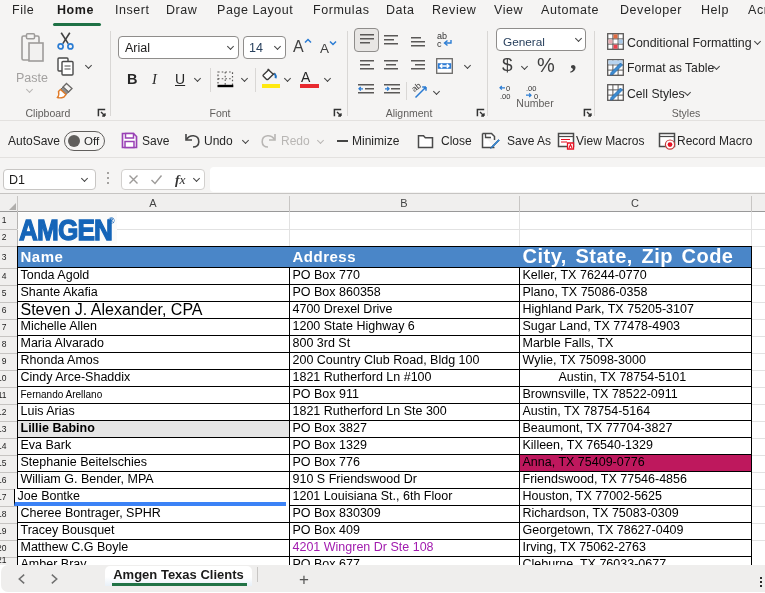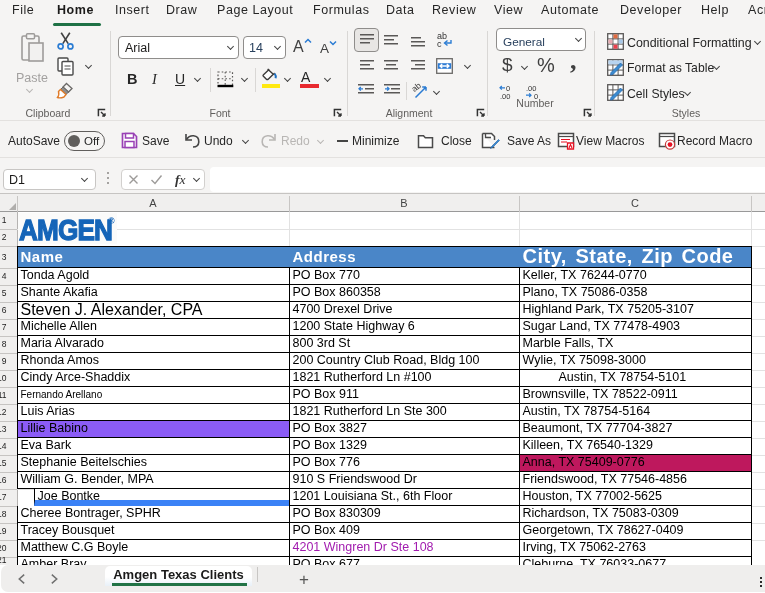--- a/index.html
+++ b/index.html
@@ -437,21 +437,21 @@
   </div>
 <div class="ab" style="left:17px;top:404px;width:272px;height:17px;background:#fff;border-left:1px solid #000;border-bottom:1px solid #000;">
     <div style="padding-left:2.5px;font-size:12.5px;line-height:17px;color:#000;margin-top:-1px;white-space:nowrap;overflow:hidden">Luis Arias</div>
   </div>
 <div class="ab" style="left:289px;top:404px;width:230px;height:17px;background:#fff;border-left:1px solid #000;border-bottom:1px solid #000;">
     <div style="padding-left:2.5px;font-size:12.5px;line-height:17px;color:#000;margin-top:-1px;white-space:nowrap;overflow:hidden">1821 Rutherford Ln Ste 300</div>
   </div>
 <div class="ab" style="left:519px;top:404px;width:232px;height:17px;background:#fff;border-left:1px solid #000;border-bottom:1px solid #000;">
     <div style="padding-left:2.5px;font-size:12.5px;line-height:17px;color:#000;margin-top:-1px;white-space:nowrap;overflow:hidden">Austin, TX 78754-5164</div>
   </div>
-<div class="ab" style="left:17px;top:421px;width:272px;height:17px;background:#8b5cf6;border-left:1px solid #000;border-bottom:1px solid #000;">
+<div class="ab" style="left:17px;top:421px;width:272px;height:17px;background:#e5e5e5;border-left:1px solid #000;border-bottom:1px solid #000;font-weight:bold;">
     <div style="padding-left:2.5px;font-size:12.5px;line-height:17px;color:#000;margin-top:-1px;white-space:nowrap;overflow:hidden">Lillie Babino</div>
   </div>
 <div class="ab" style="left:289px;top:421px;width:230px;height:17px;background:#fff;border-left:1px solid #000;border-bottom:1px solid #000;">
     <div style="padding-left:2.5px;font-size:12.5px;line-height:17px;color:#000;margin-top:-1px;white-space:nowrap;overflow:hidden">PO Box 3827</div>
   </div>
 <div class="ab" style="left:519px;top:421px;width:232px;height:17px;background:#fff;border-left:1px solid #000;border-bottom:1px solid #000;">
     <div style="padding-left:2.5px;font-size:12.5px;line-height:17px;color:#000;margin-top:-1px;white-space:nowrap;overflow:hidden">Beaumont, TX 77704-3827</div>
   </div>
 <div class="ab" style="left:17px;top:438px;width:272px;height:17px;background:#fff;border-left:1px solid #000;border-bottom:1px solid #000;">
     <div style="padding-left:2.5px;font-size:12.5px;line-height:17px;color:#000;margin-top:-1px;white-space:nowrap;overflow:hidden">Eva Bark</div>
@@ -473,21 +473,21 @@
   </div>
 <div class="ab" style="left:17px;top:472px;width:272px;height:17px;background:#fff;border-left:1px solid #000;border-bottom:1px solid #000;">
     <div style="padding-left:2.5px;font-size:12.5px;line-height:17px;color:#000;margin-top:-1px;white-space:nowrap;overflow:hidden">William G. Bender, MPA</div>
   </div>
 <div class="ab" style="left:289px;top:472px;width:230px;height:17px;background:#fff;border-left:1px solid #000;border-bottom:1px solid #000;">
     <div style="padding-left:2.5px;font-size:12.5px;line-height:17px;color:#000;margin-top:-1px;white-space:nowrap;overflow:hidden">910 S Friendswood Dr</div>
   </div>
 <div class="ab" style="left:519px;top:472px;width:232px;height:17px;background:#fff;border-left:1px solid #000;border-bottom:1px solid #000;">
     <div style="padding-left:2.5px;font-size:12.5px;line-height:17px;color:#000;margin-top:-1px;white-space:nowrap;overflow:hidden">Friendswood, TX 77546-4856</div>
   </div>
-<div class="ab" style="left:34px;top:489px;width:272px;height:17px;background:#fff;border-left:1px solid #000;border-bottom:6px solid #3b82f6;">
+<div class="ab" style="left:14px;top:489px;width:272px;height:17px;background:#fff;border-left:1px solid #000;border-bottom:4px solid #3b82f6;">
     <div style="padding-left:2.5px;font-size:12.5px;line-height:17px;color:#000;margin-top:-1px;white-space:nowrap;overflow:hidden">Joe Bontke</div>
   </div>
 <div class="ab" style="left:289px;top:489px;width:230px;height:17px;background:#fff;border-left:1px solid #000;border-bottom:1px solid #000;">
     <div style="padding-left:2.5px;font-size:12.5px;line-height:17px;color:#000;margin-top:-1px;white-space:nowrap;overflow:hidden">1201 Louisiana St., 6th Floor</div>
   </div>
 <div class="ab" style="left:519px;top:489px;width:232px;height:17px;background:#fff;border-left:1px solid #000;border-bottom:1px solid #000;">
     <div style="padding-left:2.5px;font-size:12.5px;line-height:17px;color:#000;margin-top:-1px;white-space:nowrap;overflow:hidden">Houston, TX 77002-5625</div>
   </div>
 <div class="ab" style="left:17px;top:506px;width:272px;height:17px;background:#fff;border-left:1px solid #000;border-bottom:1px solid #000;">
     <div style="padding-left:2.5px;font-size:12.5px;line-height:17px;color:#000;margin-top:-1px;white-space:nowrap;overflow:hidden">Cheree Bontrager, SPHR</div>

